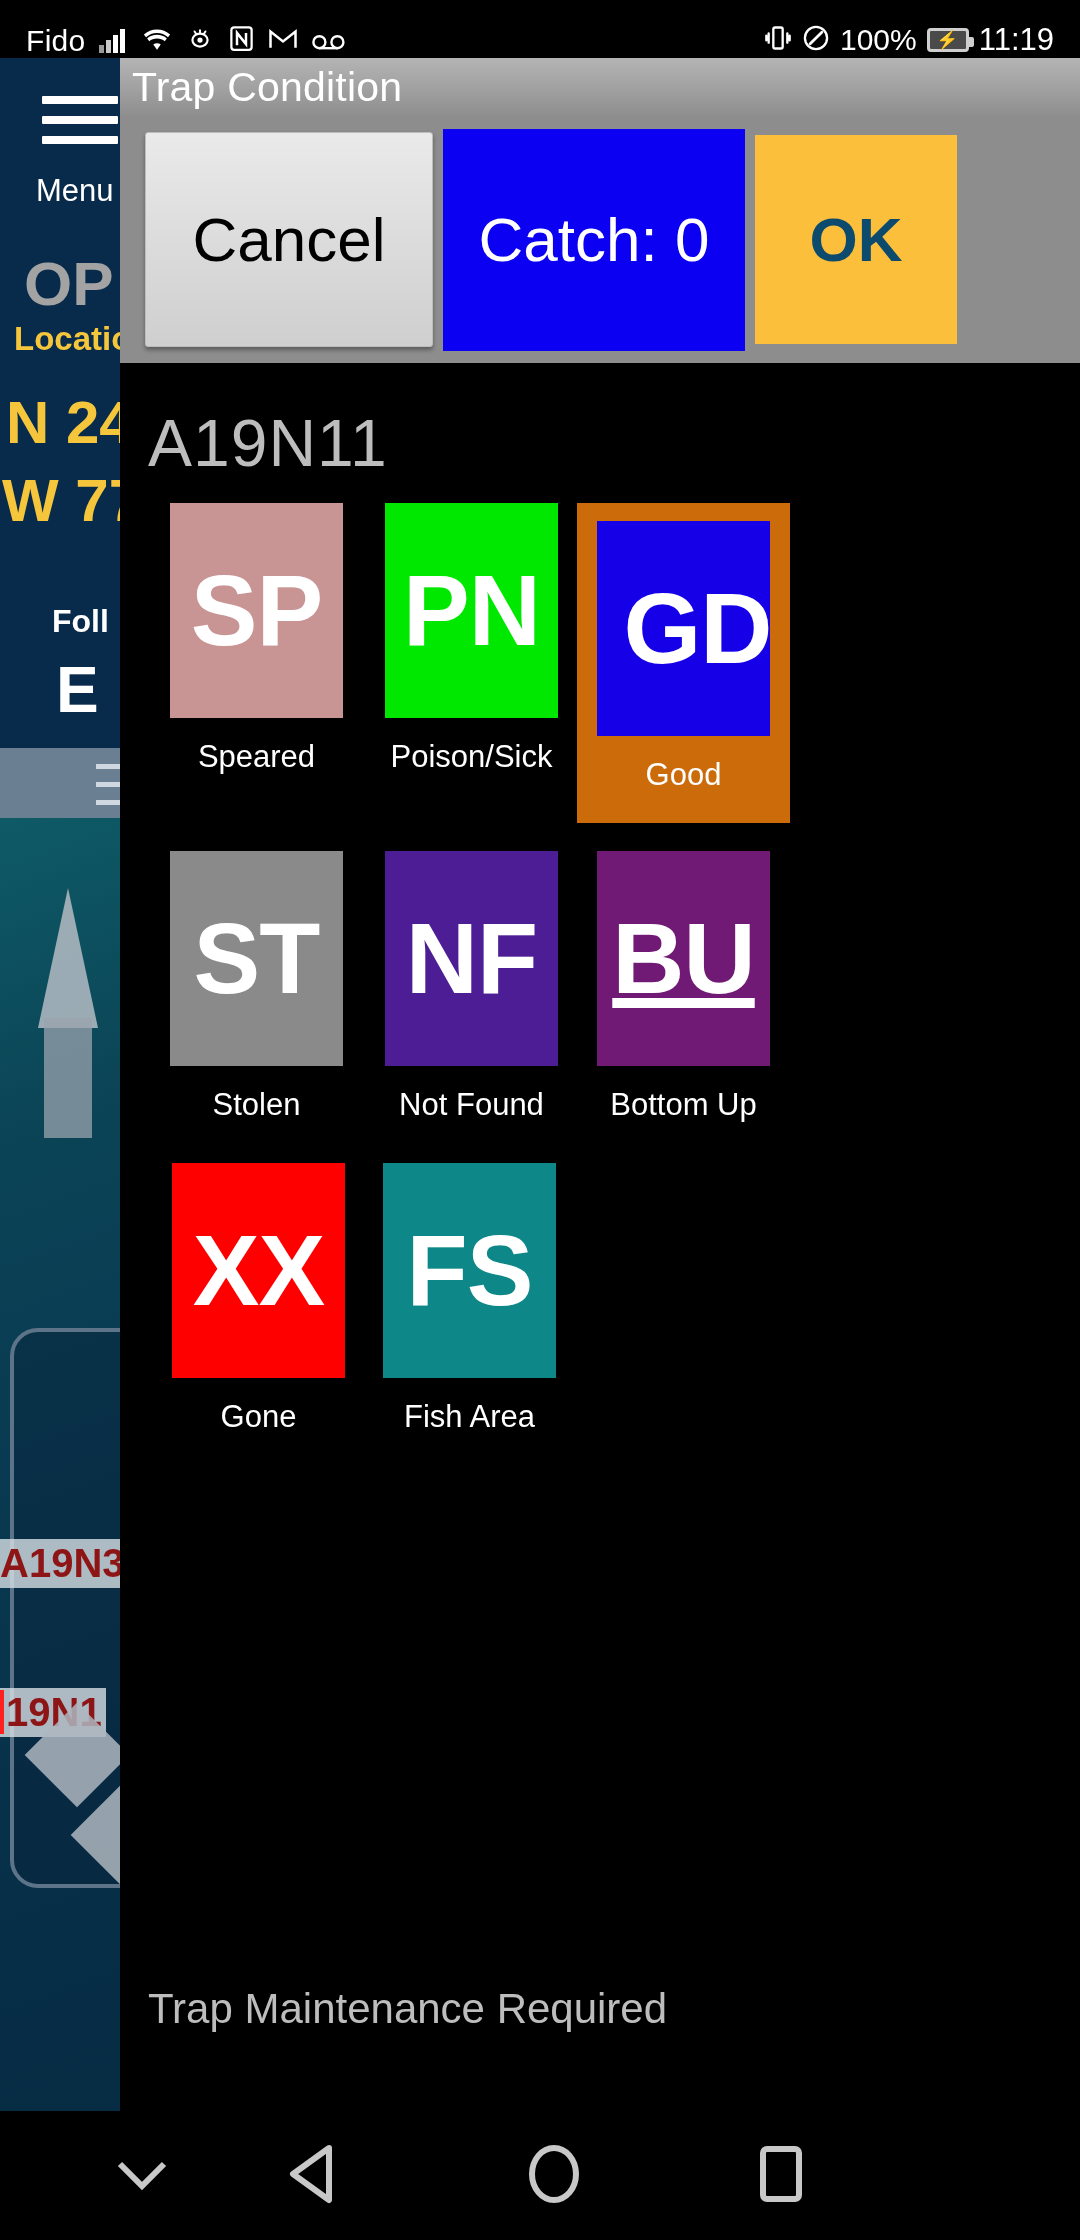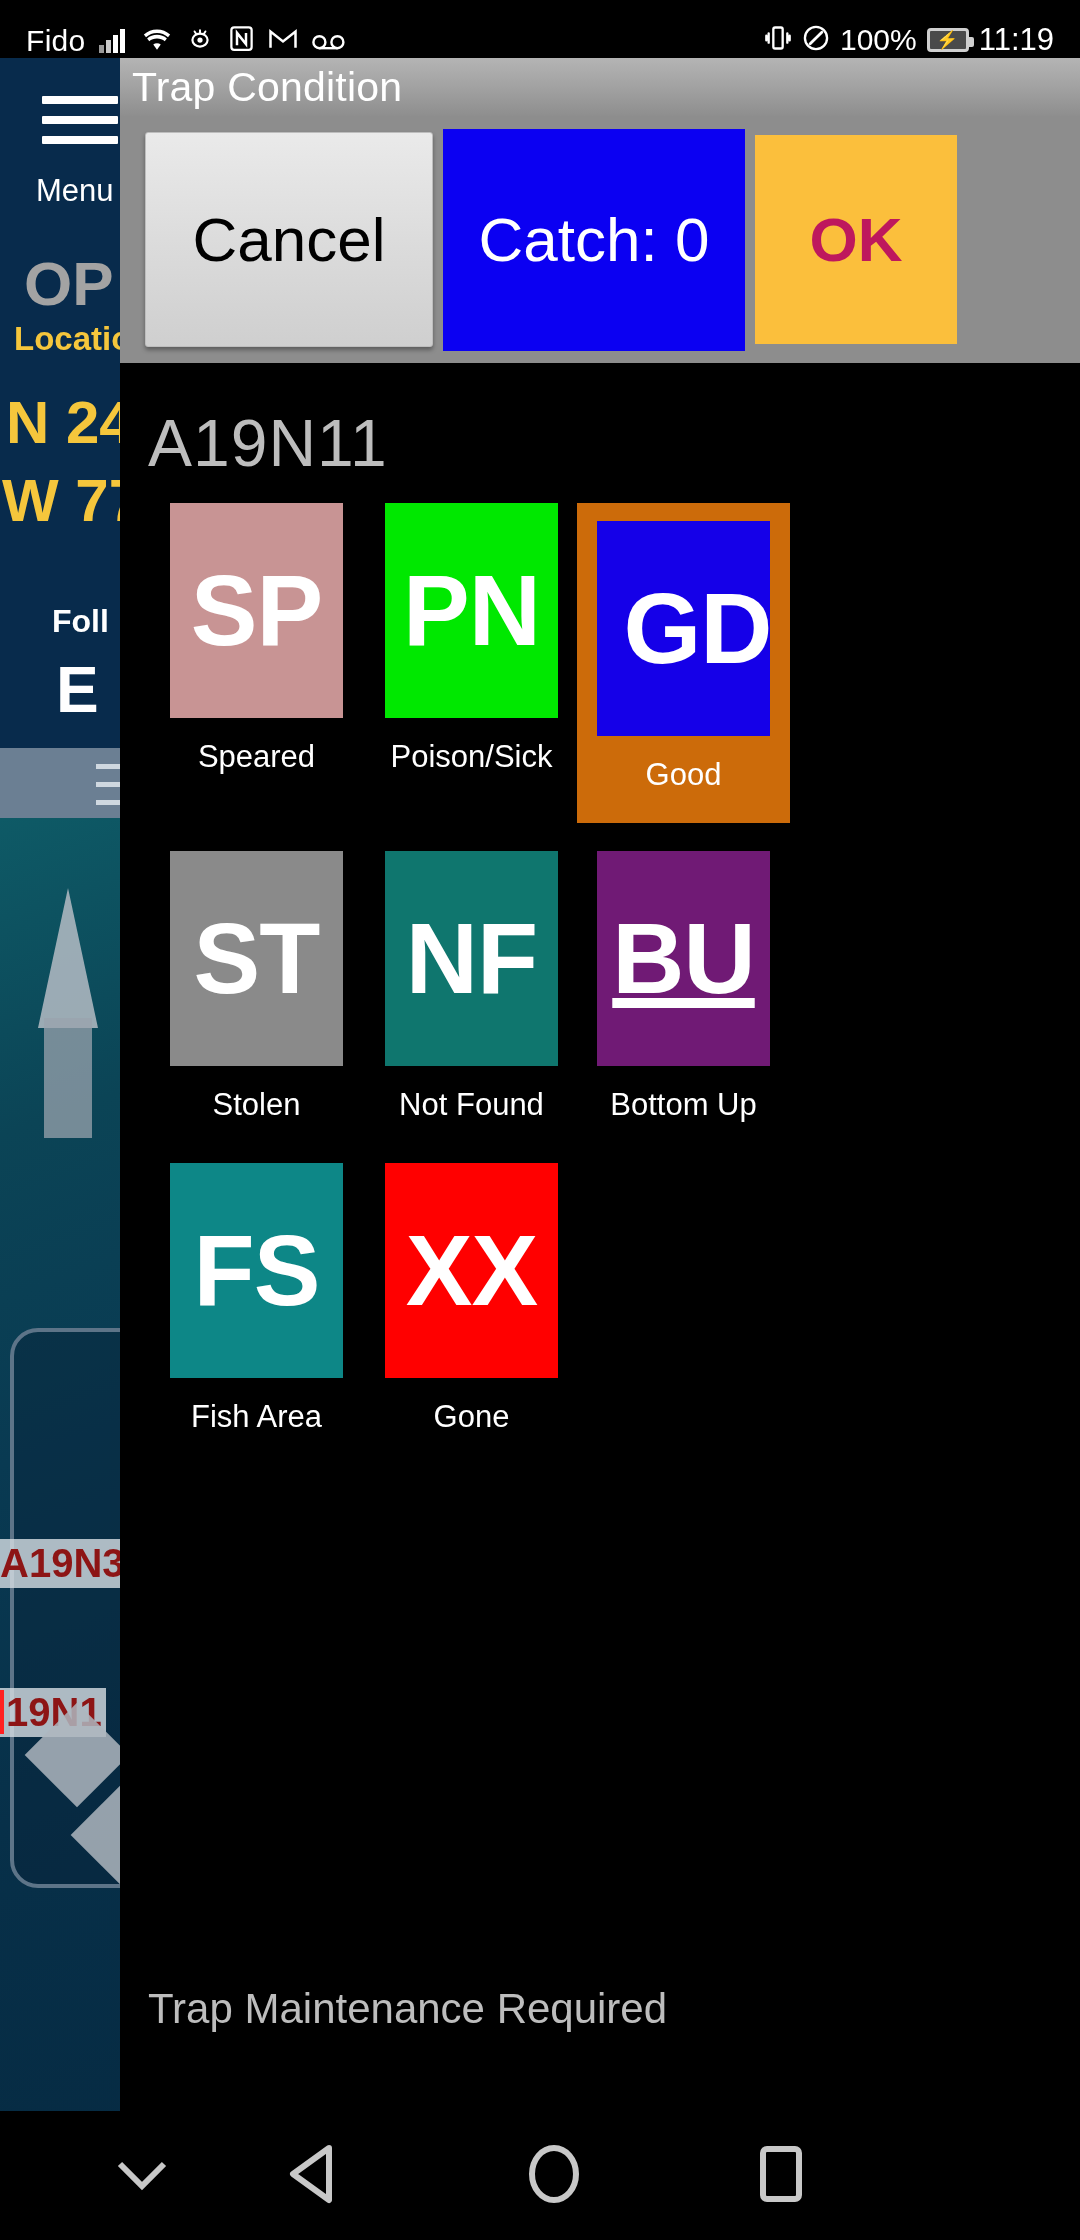--- a/index.html
+++ b/index.html
@@ -111,21 +111,21 @@
     border:1px solid #bdbdbd; border-radius:3px; color:#000; font-size:62px;
     display:flex; align-items:center; justify-content:center;
     box-shadow:0 3px 4px rgba(0,0,0,.35);
     margin-left:12px;
   }
   #catch-button{
     width:302px; height:222px; background:#0b00f2; color:#fff; font-size:62px;
     display:flex; align-items:center; justify-content:center;
   }
   #ok-button{
-    width:202px; height:209px; background:#fbbf3c; color:#be185d; font-size:62px;
+    width:202px; height:209px; background:#fbbf3c; color:#0c4a6e; font-size:62px;
     font-weight:bold; display:flex; align-items:center; justify-content:center;
   }
 
   #dialog-body{ background:#000; height:1748px; position:relative; }
   #trap-id{ color:#bdbdbd; font-size:66px; padding:42px 0 0 28px; letter-spacing:1px; }
 
   #condition-grid{
     padding:22px 0 0 30px; display:grid;
     grid-template-columns:213px 215px 193px; column-gap:0px; row-gap:0px;
   }
@@ -322,43 +322,43 @@
 
       <div class="cell col1 row2">
         <div class="cell-inner">
           <div class="tile" style="background: rgb(138, 138, 138);">ST</div>
           <div class="tile-label">Stolen</div>
         </div>
       </div>
 
       <div class="cell col2 row2">
         <div class="cell-inner">
-          <div class="tile" style="background: #0f766e;">NF</div>
+          <div class="tile" style="background: #4c1d95;">NF</div>
           <div class="tile-label">Not Found</div>
         </div>
       </div>
 
       <div class="cell col3 row2">
         <div class="cell-inner">
           <div class="tile" style="background: #701a75; text-decoration: underline;">BU</div>
           <div class="tile-label">Bottom Up</div>
         </div>
       </div>
 
+      <div class="cell col2 row3">
+        <div class="cell-inner">
+          <div class="tile" style="background: rgb(255, 0, 0);">XX</div>
+          <div class="tile-label">Gone</div>
+        </div>
+      </div>
+
       <div class="cell col1 row3">
         <div class="cell-inner">
           <div class="tile" style="background: rgb(13, 135, 135);">FS</div>
           <div class="tile-label">Fish Area</div>
-        </div>
-      </div>
-
-      <div class="cell col2 row3">
-        <div class="cell-inner">
-          <div class="tile" style="background: rgb(255, 0, 0);">XX</div>
-          <div class="tile-label">Gone</div>
         </div>
       </div>
 
       <div class="cell col3 row3"></div>
     </div>
 
     <div id="trap-note">Trap Maintenance Required</div>
   </div>
 </div>
 

